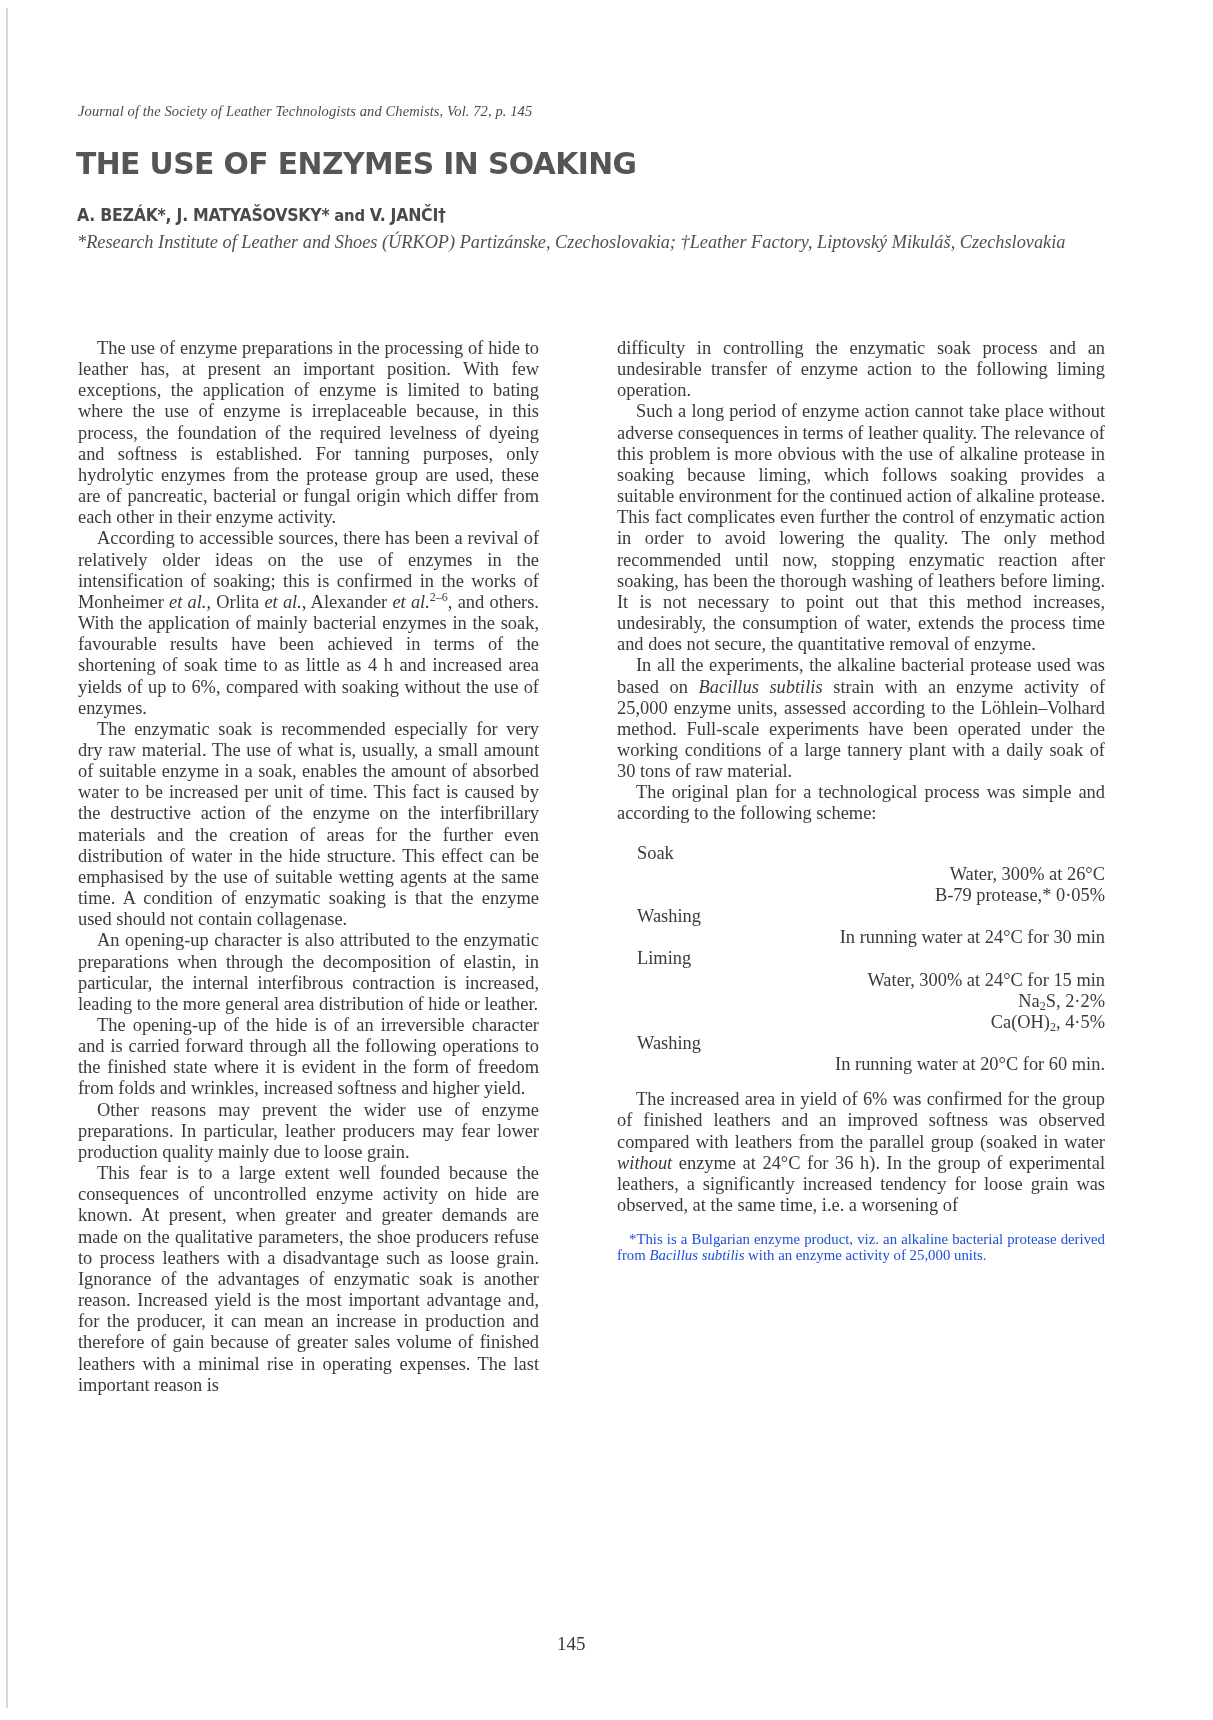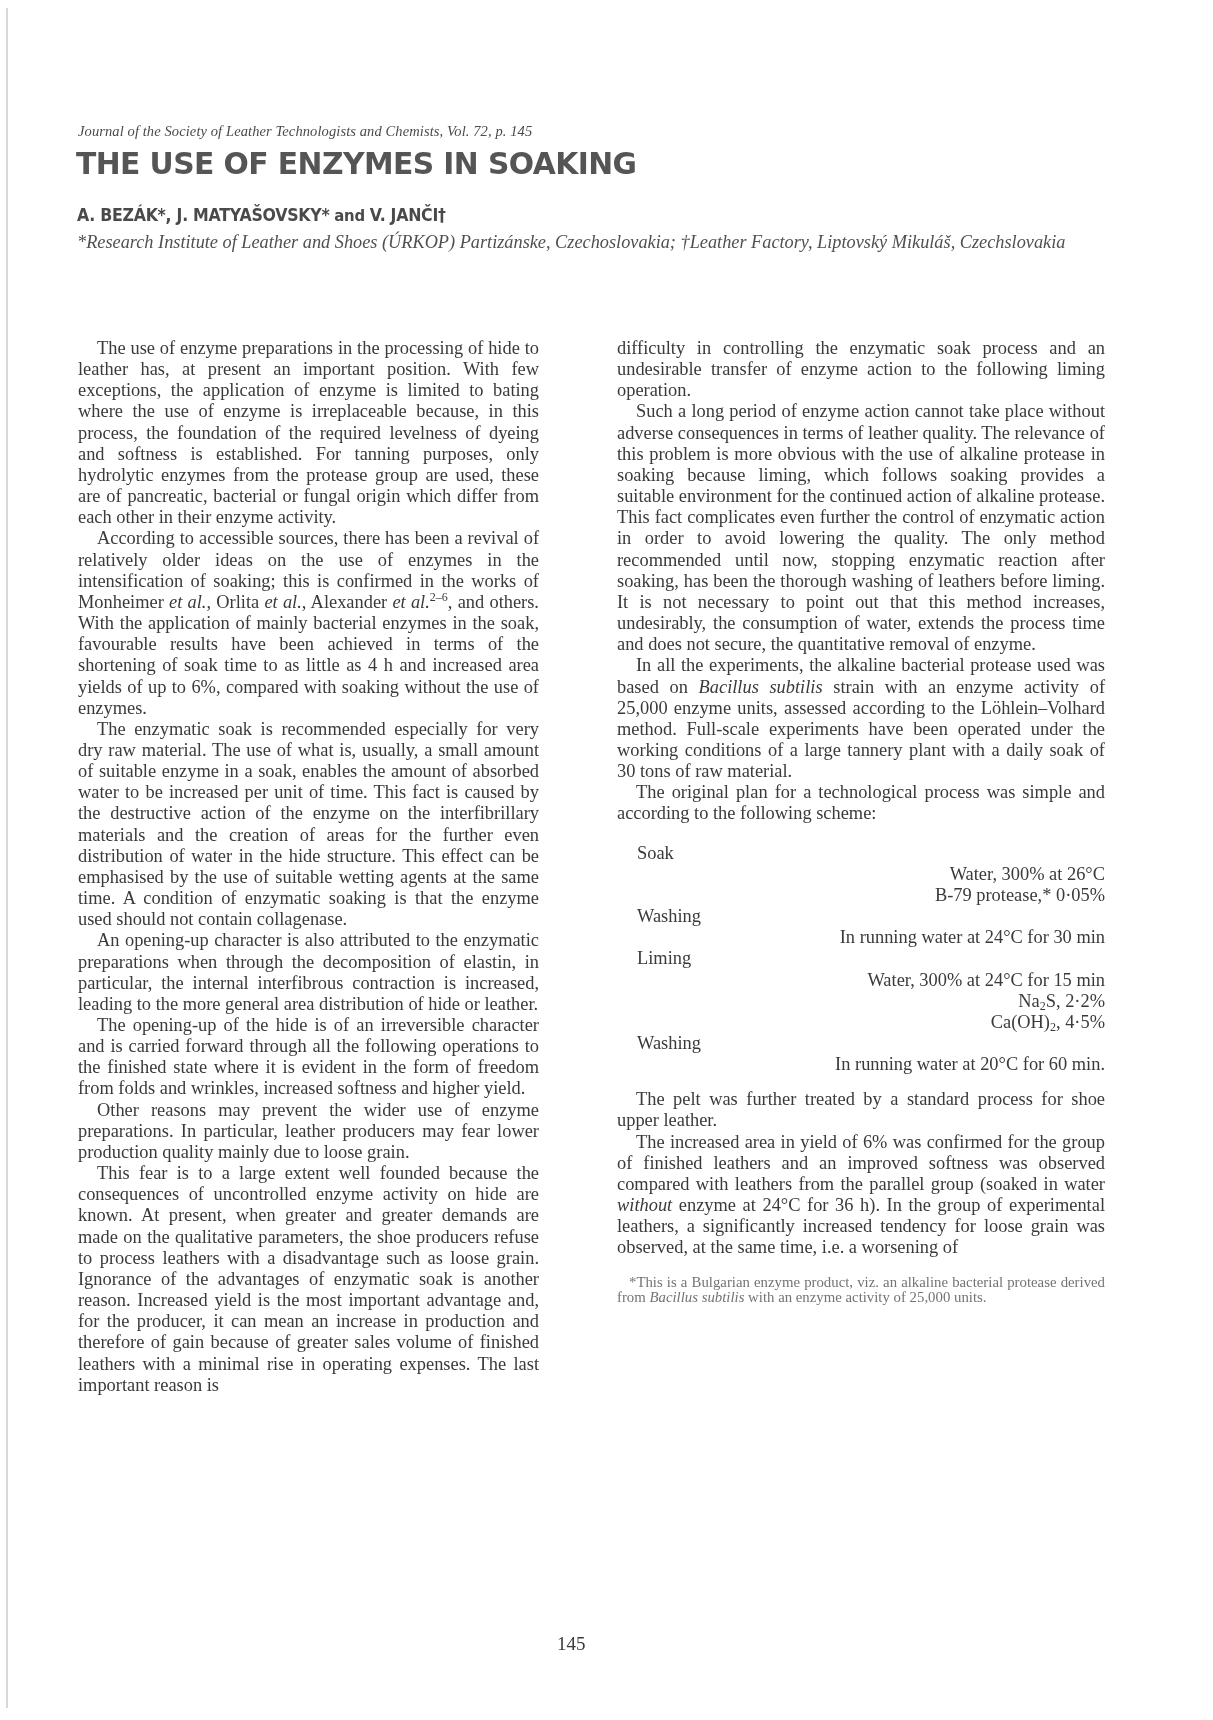--- a/index.html
+++ b/index.html
@@ -1,34 +1,34 @@
 <!DOCTYPE html>
 <html><head>
 <meta charset="utf-8">
 <style>
   html, body { margin: 0; padding: 0; background: #ffffff; }
   body { width: 1213px; height: 1720px; position: relative; overflow: hidden; color: #3c3c3c; }
   .binding-line { position: absolute; left: 6px; top: 8px; width: 2px; height: 1700px; background: #d8d8d8; }
-  .running-head { position: absolute; left: 78px; top: 103px; font-family: "Liberation Serif", serif; font-style: italic; font-size: 14.5px; color: #4a4a4a; letter-spacing: 0.1px; margin-top: 20px; }
+  .running-head { position: absolute; left: 78px; top: 103px; font-family: "Liberation Serif", serif; font-style: italic; font-size: 14.5px; color: #4a4a4a; letter-spacing: 0.1px; }
   .title { position: absolute; left: 76px; top: 145px; font-family: "DejaVu Sans", sans-serif; font-weight: bold; font-size: 31px; color: #555; letter-spacing: -0.6px; margin: 0; transform: scaleX(0.96); transform-origin: left; }
   .authors { position: absolute; left: 77px; top: 205px; font-family: "DejaVu Sans", sans-serif; font-weight: bold; font-size: 17px; color: #4a4a4a; letter-spacing: -0.3px; transform: scaleX(0.93); transform-origin: left; }
   .authors .and { font-weight: bold; font-size: 16px; }
   .affil { position: absolute; left: 77px; top: 232px; width: 1060px; font-family: "Liberation Serif", serif; font-style: italic; font-size: 18.3px; line-height: 21px; color: #505050; }
   .col { position: absolute; top: 338px; font-family: "Liberation Serif", serif; font-size: 18.4px; line-height: 21.15px; color: #3a3a3a; text-align: justify; }
   .col-left { left: 78px; width: 461px; }
   .col-right { left: 617px; top: 338px; width: 488px; }
   .col p { margin: 0; text-indent: 19px; }
   .col p.noindent { text-indent: 0; }
   .scheme { margin: 18px 0 14px 0; text-align: left; }
   .scheme .step { padding-left: 20px; }
   .scheme .item { padding-left: 41px; text-indent: 0; text-align: right; }
   .scheme .item.hang { padding-left: 41px; text-align: justify; }
   sub { font-size: 12px; vertical-align: -3px; line-height: 0; }
   sup { font-size: 12px; vertical-align: 7px; line-height: 0; }
-  .footnote { margin-top: 16px; font-size: 14.8px; line-height: 15.5px; text-align: justify; text-indent: 12px; color: #737373; }
+  .footnote { margin-top: 16px; font-size: 14.8px; line-height: 15.5px; text-align: justify; text-indent: 12px; color: #1d4ed8; }
   .page-number { position: absolute; left: 557px; top: 1633px; font-family: Liberation Serif, serif; font-size: 19px; color: #3a3a3a; }
   em, i { font-style: italic; }
 </style>
 </head>
 <body>
 
 <div class="binding-line"></div>
 
 <div class="running-head">Journal of the Society of Leather Technologists and Chemists, Vol. 72, p. 145</div>
 
@@ -63,19 +63,18 @@
     <div class="step">Washing</div>
     <div class="item">In running water at 24°C for 30 min</div>
     <div class="step">Liming</div>
     <div class="item">Water, 300% at 24°C for 15 min</div>
     <div class="item"><span>Na</span><sub>2</sub><span>S, 2·2%</span></div>
     <div class="item"><span>Ca(OH)</span><sub>2</sub><span>, 4·5%</span></div>
     <div class="step">Washing</div>
     <div class="item">In running water at 20°C for 60 min.</div>
   </div>
 
-  <p>The pelt was further treated by a standard process for shoe upper leather.</p>
   <p><span>The increased area in yield of 6% was confirmed for the group of finished leathers and an improved softness was observed compared with leathers from the parallel group (soaked in water </span><em>without</em><span> enzyme at 24°C for 36 h). In the group of experimental leathers, a significantly increased tendency for loose grain was observed, at the same time, i.e. a worsening of</span></p>
 
   <div class="footnote"><span>*This is a Bulgarian enzyme product, viz. an alkaline bacterial protease derived from </span><em>Bacillus subtilis</em><span> with an enzyme activity of 25,000 units.</span></div>
 </div>
 
 <div class="page-number">145</div>
 
 </body></html>

